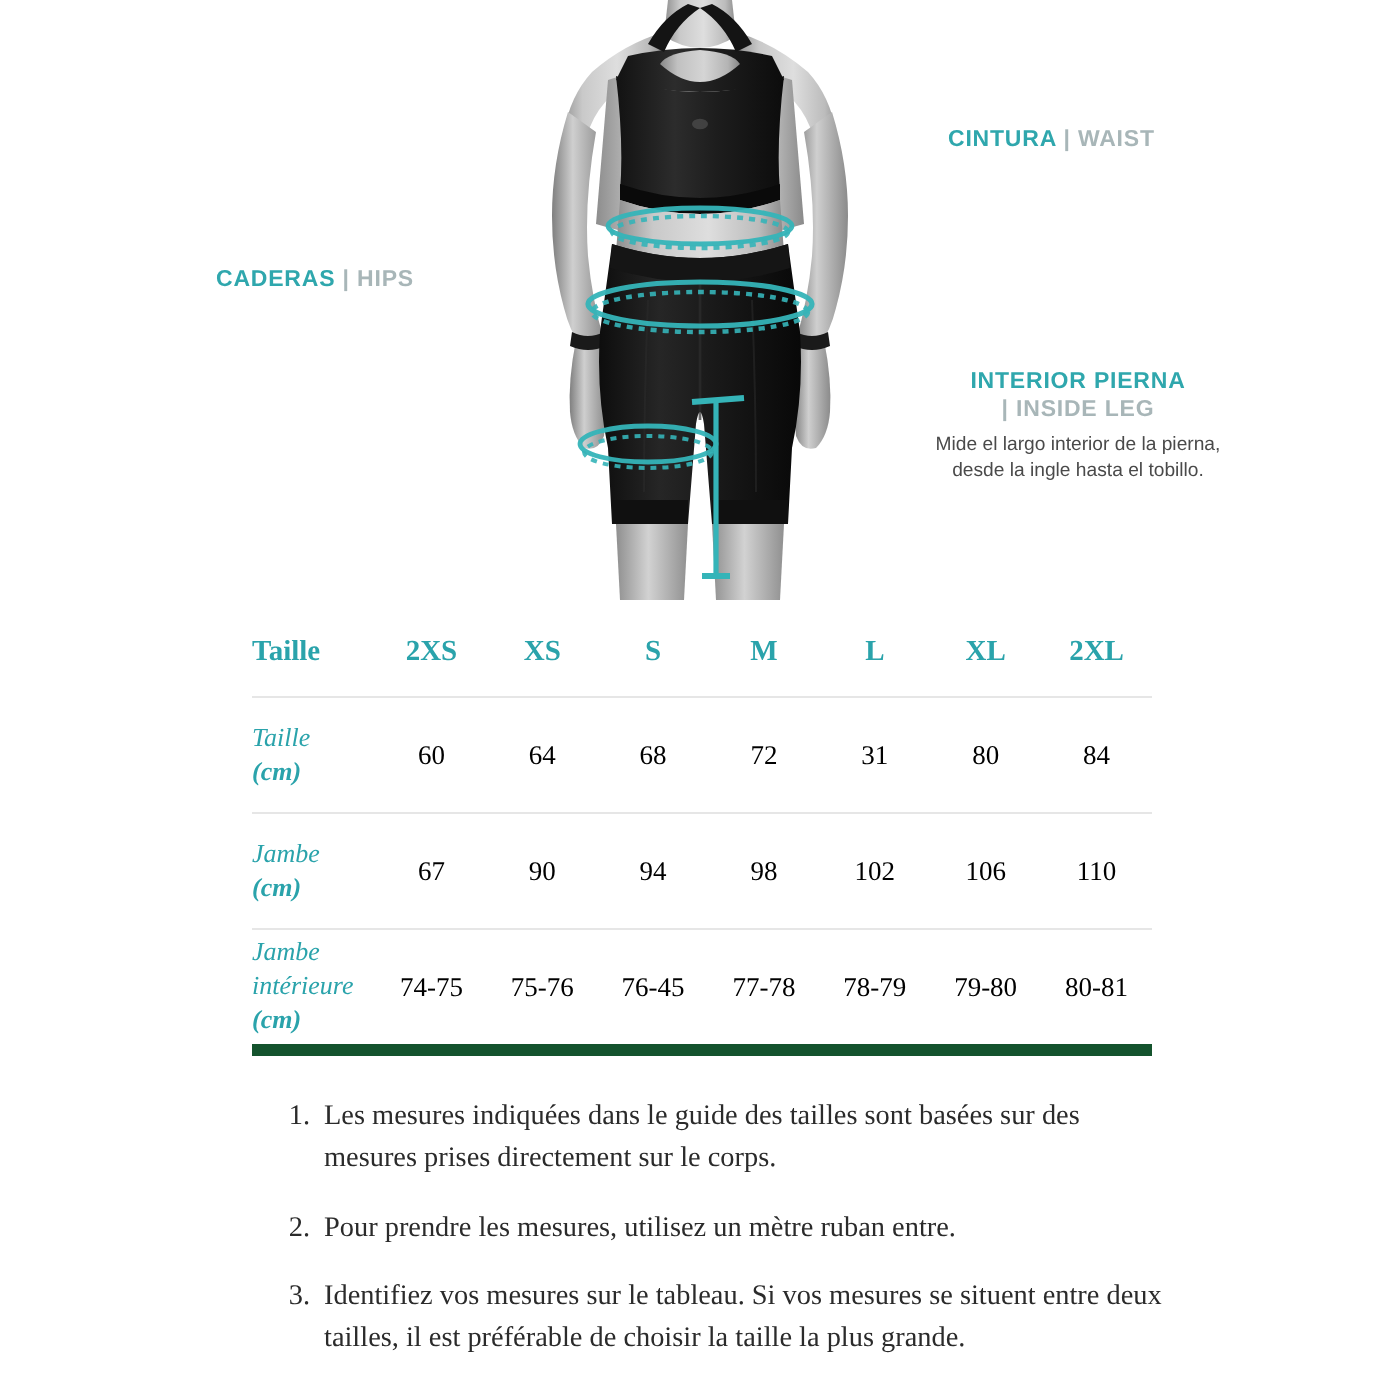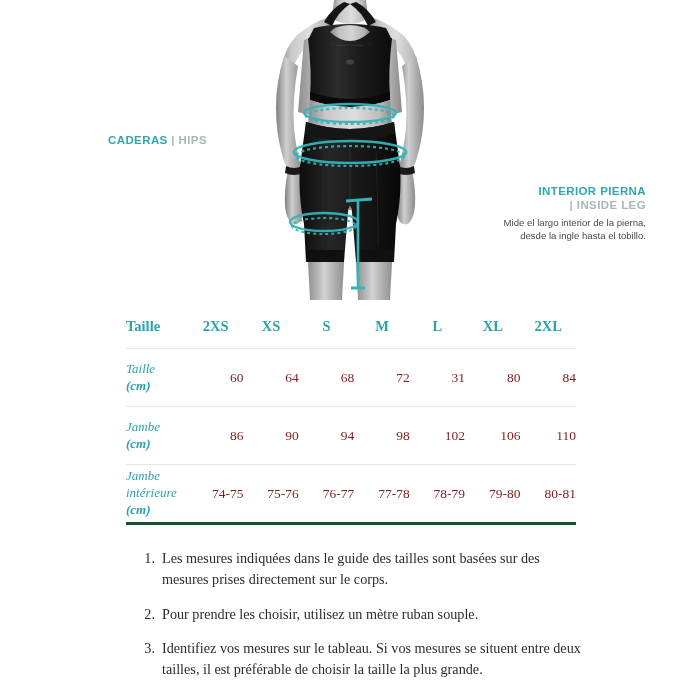--- a/index.html
+++ b/index.html
@@ -43,21 +43,21 @@
   .c-title .es { color: #2fa7ad; }
   .c-title .sep { color: #a8b6b8; font-weight: bold; }
   .c-title .en { color: #a8b6b8; }
   .callout .c-body {
     font-size: 9.6px;
     line-height: 1.42;
     color: #4a4a4a;
   }
 
   .callout-waist { left: 474px; top: 63px; width: 150px; text-align: left; }
-  .callout-legs  { left: 486px; top: 184px; width: 160px; text-align: right; }
+  .callout-legs  { left: 459px; top: 184px; width: 160px; text-align: center; }
   .callout-hips  { left: 108px; top: 133px; width: 146px; text-align: left; }
 
   
   .size-table {
     position: absolute;
     left: 126px;
     top: 318px;
     width: 450px;
     border-collapse: collapse;
     font-family: "Liberation Serif", serif;
@@ -71,27 +71,26 @@
   .size-table thead th {
     color: #2aa3ab;
     font-size: 14.5px;
     font-weight: bold;
     padding-bottom: 13px;
     border-bottom: 1px solid #e6e6e6;
     text-align: center;
   }
   .size-table thead th.rowhead { text-align: left; }
   .size-table tbody td {
-    color: #7f1d1d;
+    color: #000000;
     font-size: 13.5px;
     height: 57px;
     border-bottom: 1px solid #e6e6e6;
-    text-align: right;
-  }
-  .size-table tbody tr:last-child td { border-bottom: 3px solid #14532d; }
+  }
+  .size-table tbody tr:last-child td { border-bottom: 6px solid #14532d; }
   .size-table td.rowhead {
     text-align: left;
     color: #2aa3ab;
     font-style: italic;
     font-size: 13px;
     line-height: 1.3;
     width: 58px;
     padding-right: 4px;
   }
   .size-table td.rowhead .unit { display: block; font-weight: bold; }
@@ -225,20 +224,25 @@
     </g>
 
     <g>
       <line x1="106" y1="200" x2="106" y2="288" stroke="#35b4b8" stroke-width="2.6"></line>
       <line x1="94" y1="201" x2="120" y2="199" stroke="#35b4b8" stroke-width="3"></line>
       <line x1="99" y1="288" x2="113" y2="288" stroke="#35b4b8" stroke-width="3"></line>
     </g>
   </svg>
 
   <div class="callout callout-waist">
+    <div class="c-title">
+      <span class="es">CINTURA</span>
+      <span class="sep">|</span>
+      <span class="en">WAIST</span>
+    </div>
   </div>
 
   <div class="callout callout-legs">
     <div class="c-title">
       <span class="es">INTERIOR PIERNA</span>
       <br>
       <span class="sep">|</span>
       <span class="en">INSIDE LEG</span>
     </div>
     <div class="c-body">Mide el largo interior de la pierna, desde la ingle hasta el tobillo.</div>
@@ -278,50 +282,50 @@
       <td>72</td>
       <td>31</td>
       <td>80</td>
       <td>84</td>
     </tr>
     <tr>
       <td class="rowhead">
         <span>Jambe</span>
         <span class="unit">(cm)</span>
       </td>
-      <td>86</td>
+      <td>67</td>
       <td>90</td>
       <td>94</td>
       <td>98</td>
       <td>102</td>
       <td>106</td>
       <td>110</td>
     </tr>
     <tr>
       <td class="rowhead">
         <span>Jambe intérieure</span>
         <span class="unit">(cm)</span>
       </td>
       <td>74-75</td>
       <td>75-76</td>
-      <td>76-77</td>
+      <td>76-45</td>
       <td>77-78</td>
       <td>78-79</td>
       <td>79-80</td>
       <td>80-81</td>
     </tr>
   </tbody>
 </table>
 
 <div class="notes">
   <div class="note-item">
     <span class="note-num">1.</span>
     <span class="note-text">Les mesures indiquées dans le guide des tailles sont basées sur des mesures prises directement sur le corps.</span>
   </div>
   <div class="note-item">
     <span class="note-num">2.</span>
-    <span class="note-text">Pour prendre les choisir, utilisez un mètre ruban souple.</span>
+    <span class="note-text">Pour prendre les mesures, utilisez un mètre ruban entre.</span>
   </div>
   <div class="note-item">
     <span class="note-num">3.</span>
     <span class="note-text">Identifiez vos mesures sur le tableau. Si vos mesures se situent entre deux tailles, il est préférable de choisir la taille la plus grande.</span>
   </div>
 </div>
 
 </body></html>

